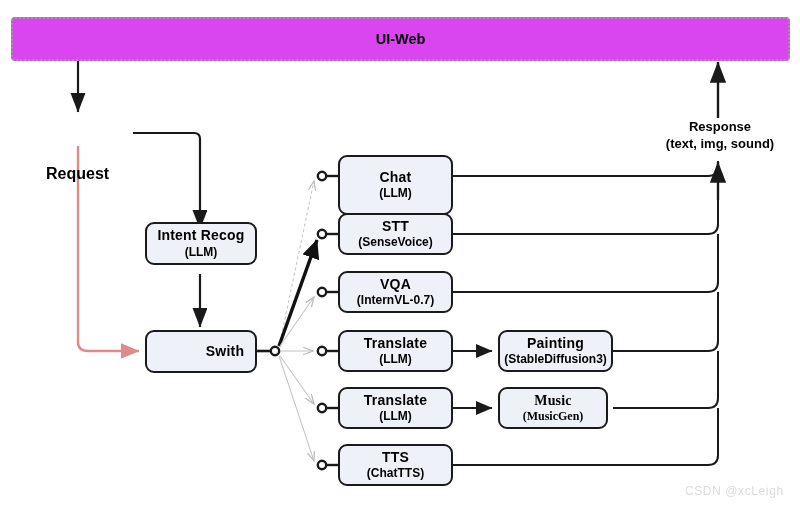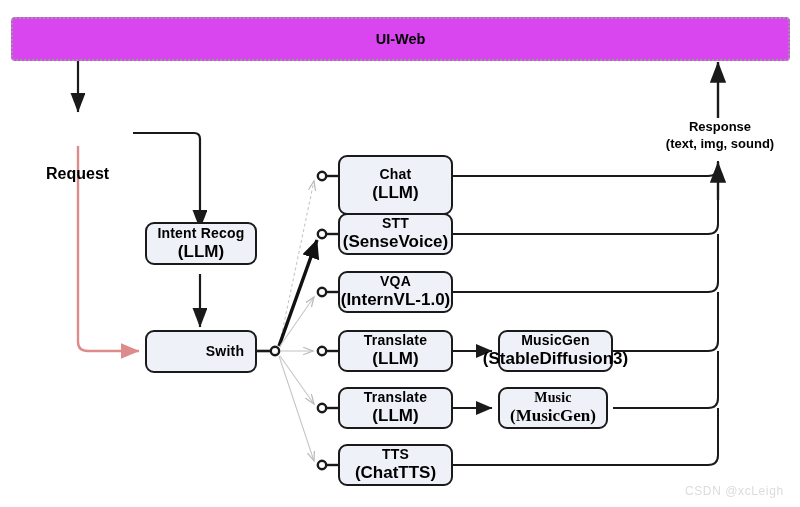--- a/index.html
+++ b/index.html
@@ -20,21 +20,21 @@
     border:2px solid #1a1a1a;
     border-radius:9px;
     display:flex;
     flex-direction:column;
     align-items:center;
     justify-content:center;
     line-height:1.08;
     color:#000;
   }
   .node .t1{font-size:14px;font-weight:bold;letter-spacing:.2px;}
-  .node .t2{font-size:17px;font-weight:bold;margin-top:2px;}
+  .node .t2{font-size:12px;font-weight:bold;margin-top:2px;}
 
   .uiweb{
     position:absolute;
     left:11px;top:17px;width:779px;height:44px;
     box-sizing:border-box;
     background:#d946ef;
     border:2px dotted #9a9a9a;
     border-radius:4px;
     display:flex;align-items:center;justify-content:center;
     font-size:14.5px;font-weight:bold;color:#000;
@@ -190,40 +190,40 @@
     <div class="t2">(LLM)</div>
   </div>
 
   <div class="node" style="left:338px;top:213px;width:115px;height:42px;">
     <div class="t1">STT</div>
     <div class="t2">(SenseVoice)</div>
   </div>
 
   <div class="node" style="left:338px;top:271px;width:115px;height:42px;">
     <div class="t1">VQA</div>
-    <div class="t2">(InternVL-1.0)</div>
+    <div class="t2">(InternVL-0.7)</div>
   </div>
 
   <div class="node" style="left:338px;top:330px;width:115px;height:42px;">
     <div class="t1">Translate</div>
     <div class="t2">(LLM)</div>
   </div>
 
   <div class="node" style="left:338px;top:387px;width:115px;height:42px;">
     <div class="t1">Translate</div>
     <div class="t2">(LLM)</div>
   </div>
 
   <div class="node" style="left:338px;top:444px;width:115px;height:42px;">
     <div class="t1">TTS</div>
     <div class="t2">(ChatTTS)</div>
   </div>
 
   <div class="node" style="left:498px;top:330px;width:115px;height:42px;">
-    <div class="t1">MusicGen</div>
+    <div class="t1">Painting</div>
     <div class="t2">(StableDiffusion3)</div>
   </div>
 
   <div class="node" style="left:498px;top:387px;width:110px;height:42px;font-family:Liberation Serif, serif;">
     <div class="t1">Music</div>
     <div class="t2">(MusicGen)</div>
   </div>
 
   <div class="watermark">CSDN @xcLeigh</div>
 </div>

